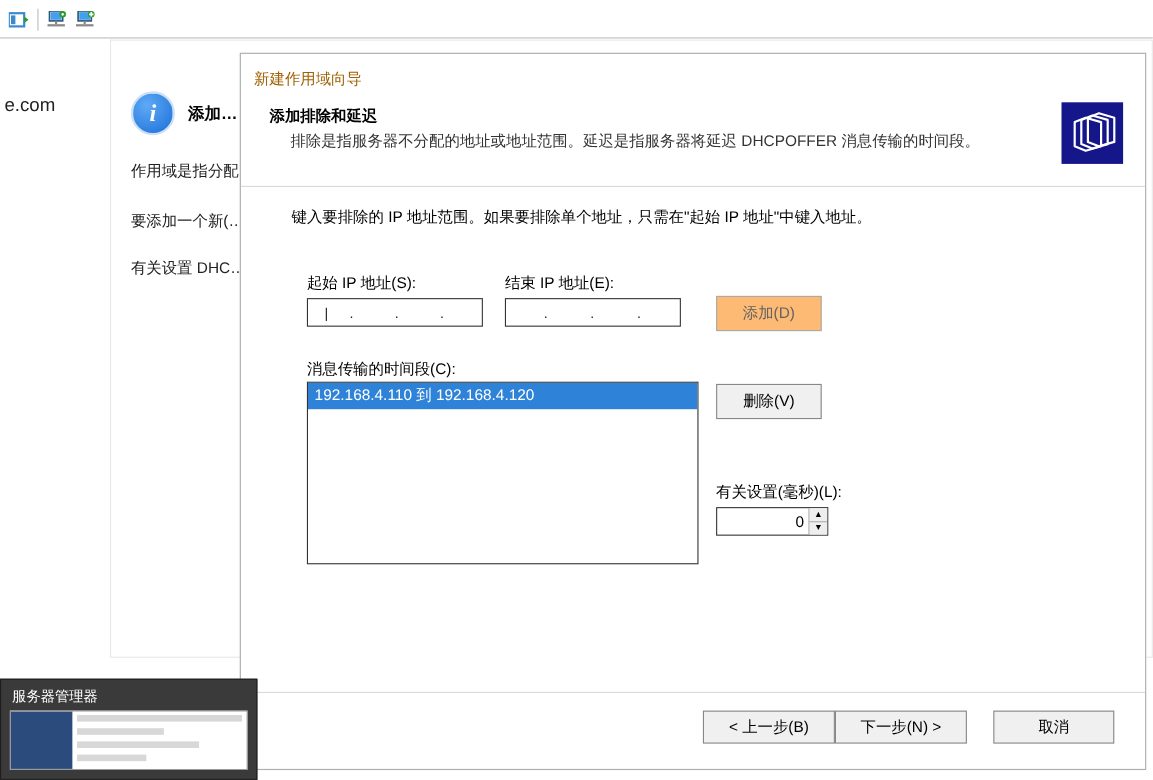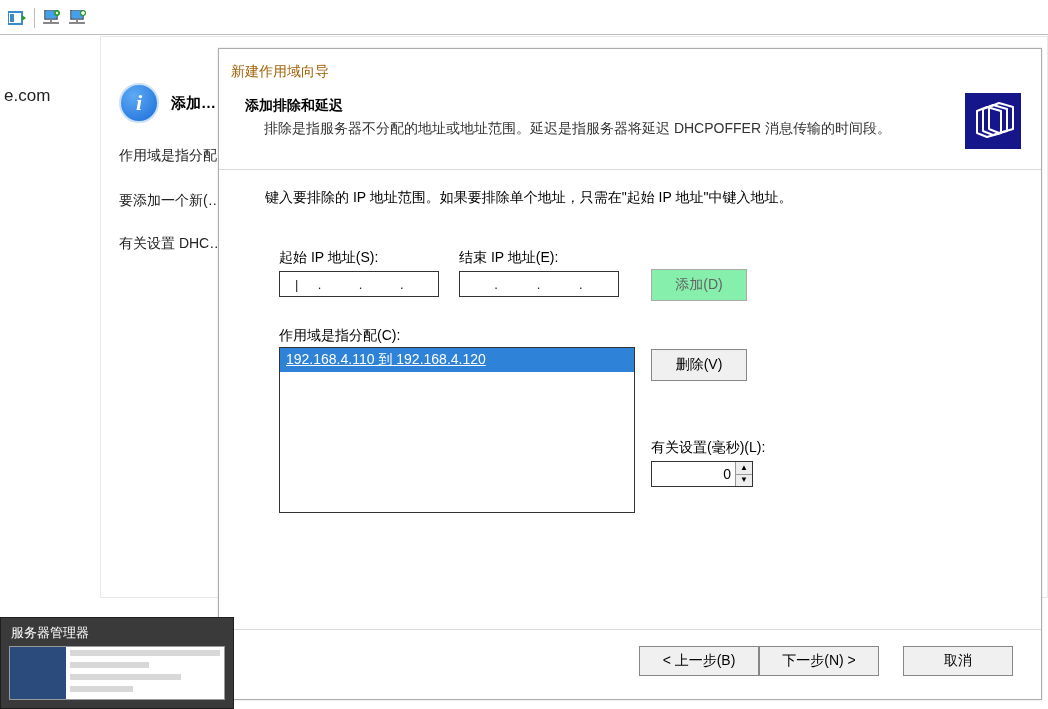--- a/index.html
+++ b/index.html
@@ -170,21 +170,21 @@
     padding: 0 6px;
     color: #222;
     letter-spacing: 1px;
   }
   .ip-start { left: 60px; }
   .ip-end { left: 240px; }
   .dot { color: #222; }
   .btn {
     position: absolute;
     height: 30px;
-    background: #86efac;
+    background: #fdba74;
     border: 1px solid #aaa;
     font-size: 14px;
     display: flex;
     align-items: center;
     justify-content: center;
     color: #636363;
     box-sizing: border-box;
   }
   .btn.enabled { color: #000; background: #f0f0f0; border-color: #878787;}
   .btn-add { left: 432px; top: 220px; width: 96px; height: 32px; }
@@ -196,21 +196,20 @@
     border: 1px solid #333;
     background: #fff;
     box-sizing: border-box;
     overflow: hidden;
   }
   .list-item {
     background: #2e83d8;
     color: #fff;
     font-size: 14px;
     padding: 3px 6px;
-    text-decoration: underline;
   }
   .btn-del { left: 432px; top: 300px; width: 96px; height: 32px; }
   .lbl-delay { position: absolute; left: 432px; top: 390px; font-size: 14px; }
   .spinwrap {
     position: absolute;
     left: 432px; top: 412px;
     width: 100px; height: 24px;
     border: 1px solid #333;
     display: flex;
     background: #fff;
@@ -354,21 +353,21 @@
       <span class="dot">.</span>
       <span></span>
       <span class="dot">.</span>
       <span></span>
       <span class="dot">.</span>
       <span></span>
   </div>
 
   <div class="btn btn-add">添加(D)</div>
 
-  <div class="lbl-exclrange">作用域是指分配(C):</div>
+  <div class="lbl-exclrange">消息传输的时间段(C):</div>
 
   <div class="listbox">
     <div class="list-item">192.168.4.110 到 192.168.4.120</div>
   </div>
 
   <div class="btn btn-del enabled">删除(V)</div>
 
   <div class="lbl-delay">有关设置(毫秒)(L):</div>
   <div class="spinwrap">
     <div class="spin-input">0</div>

